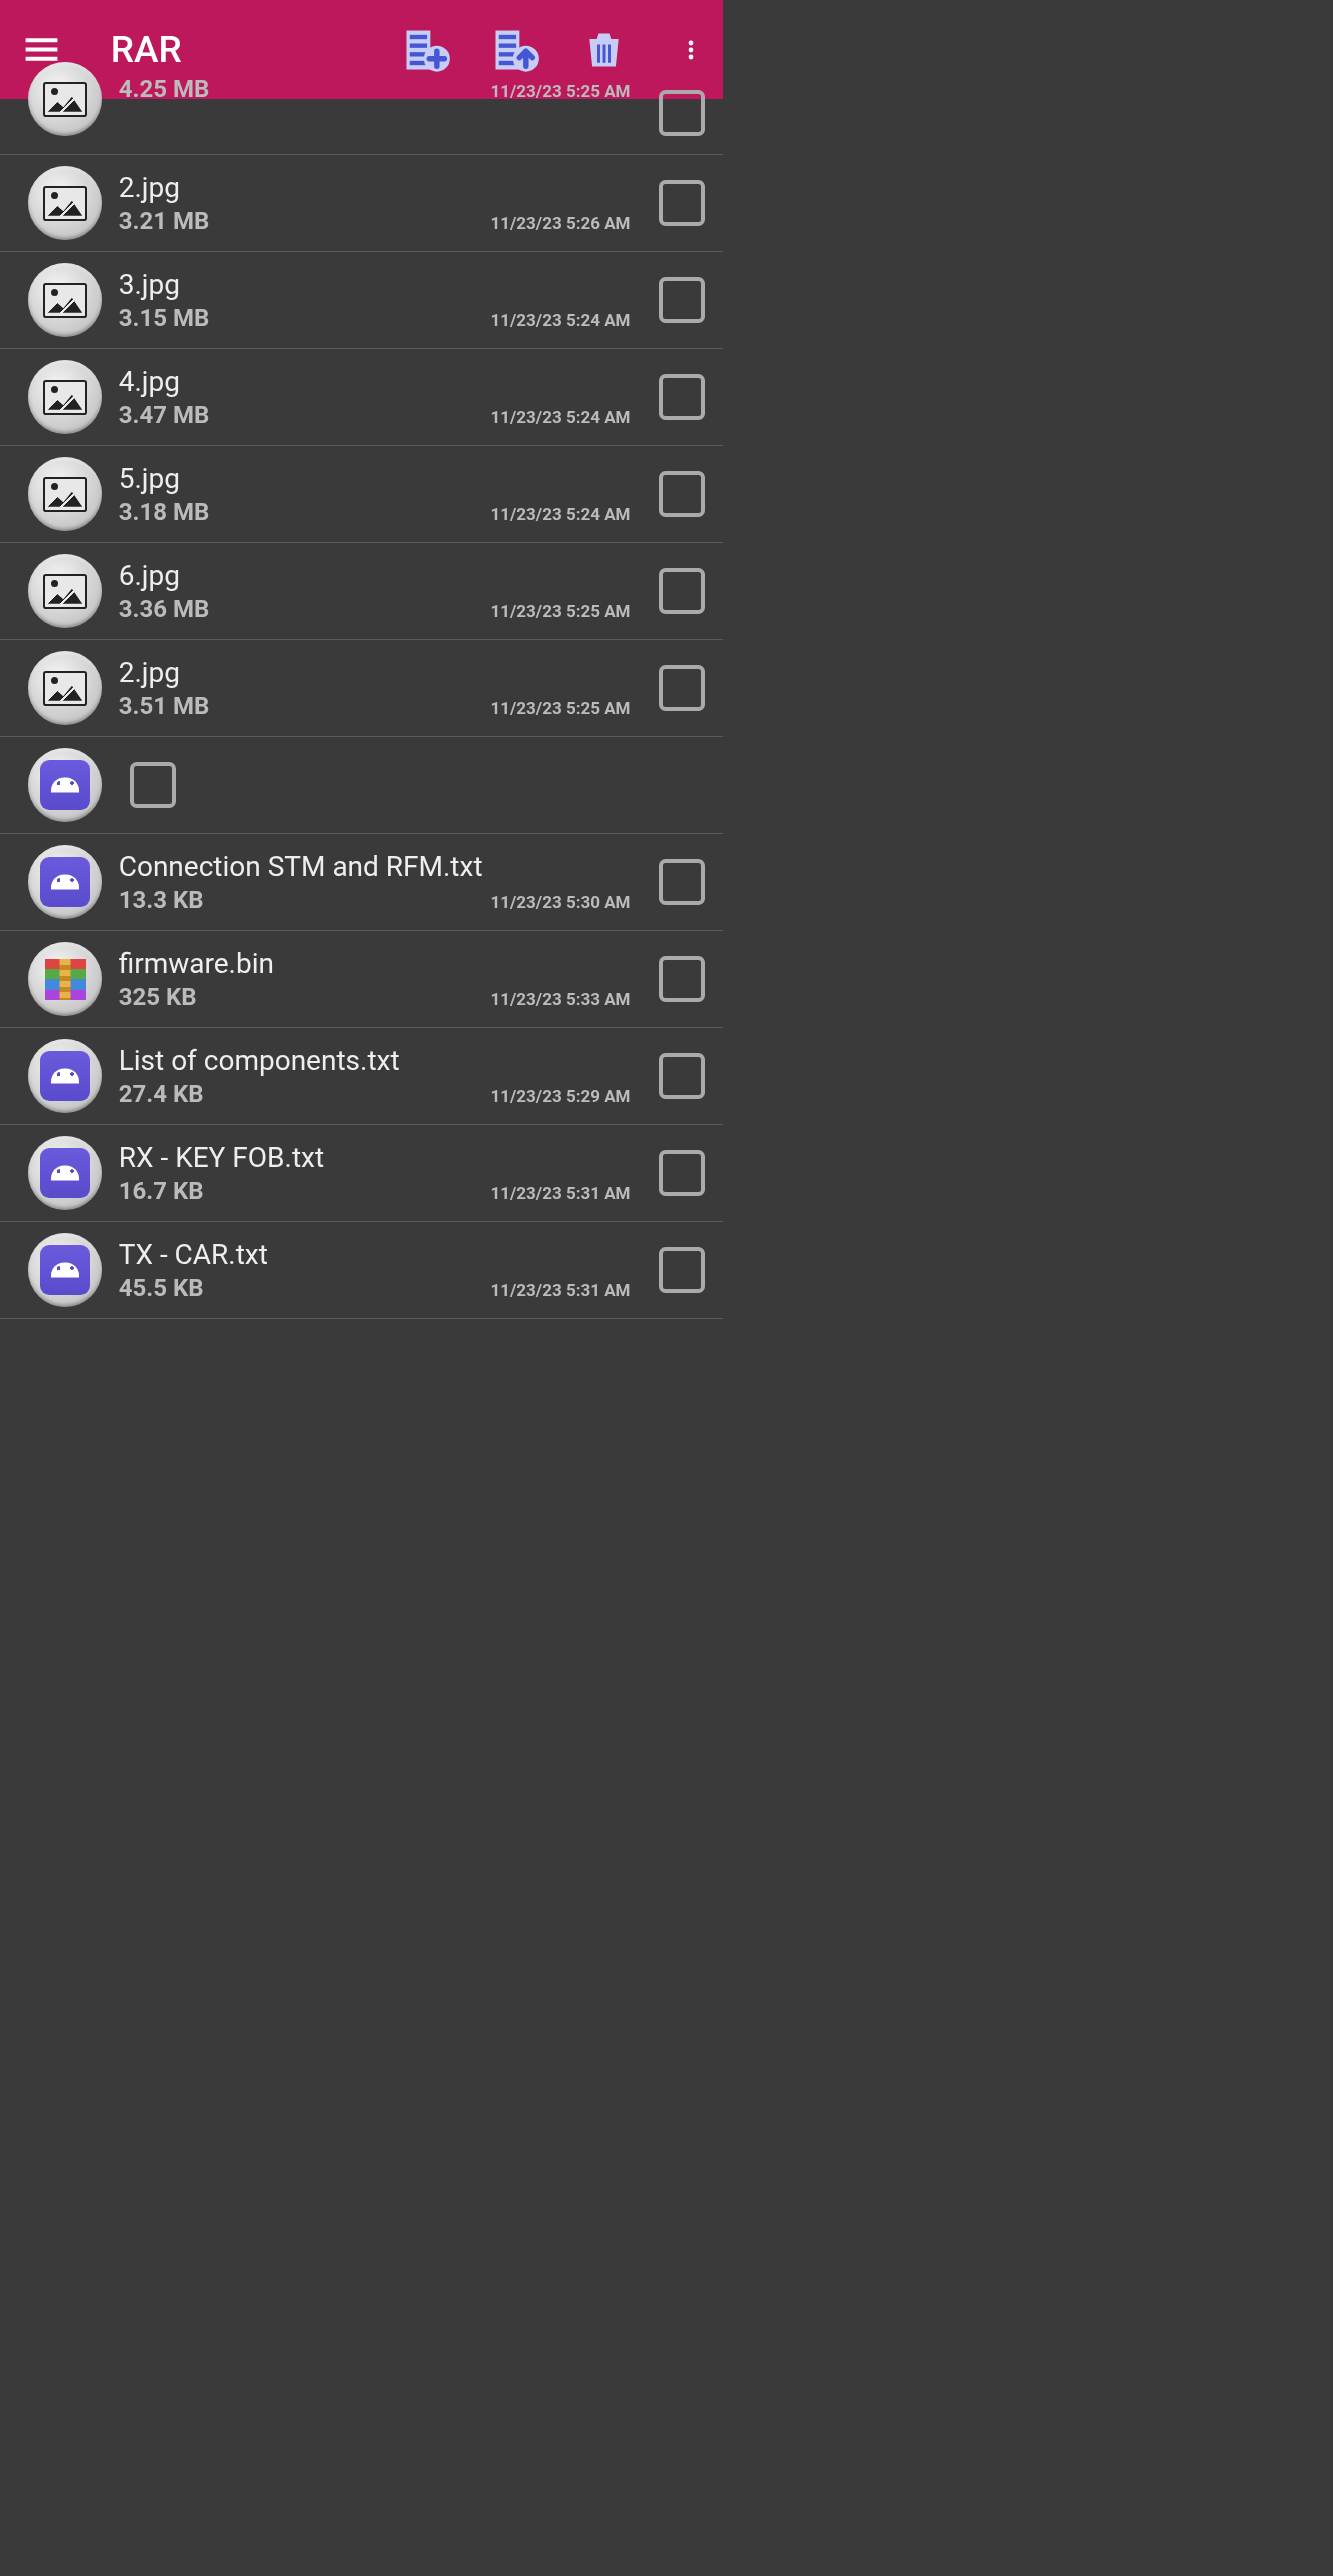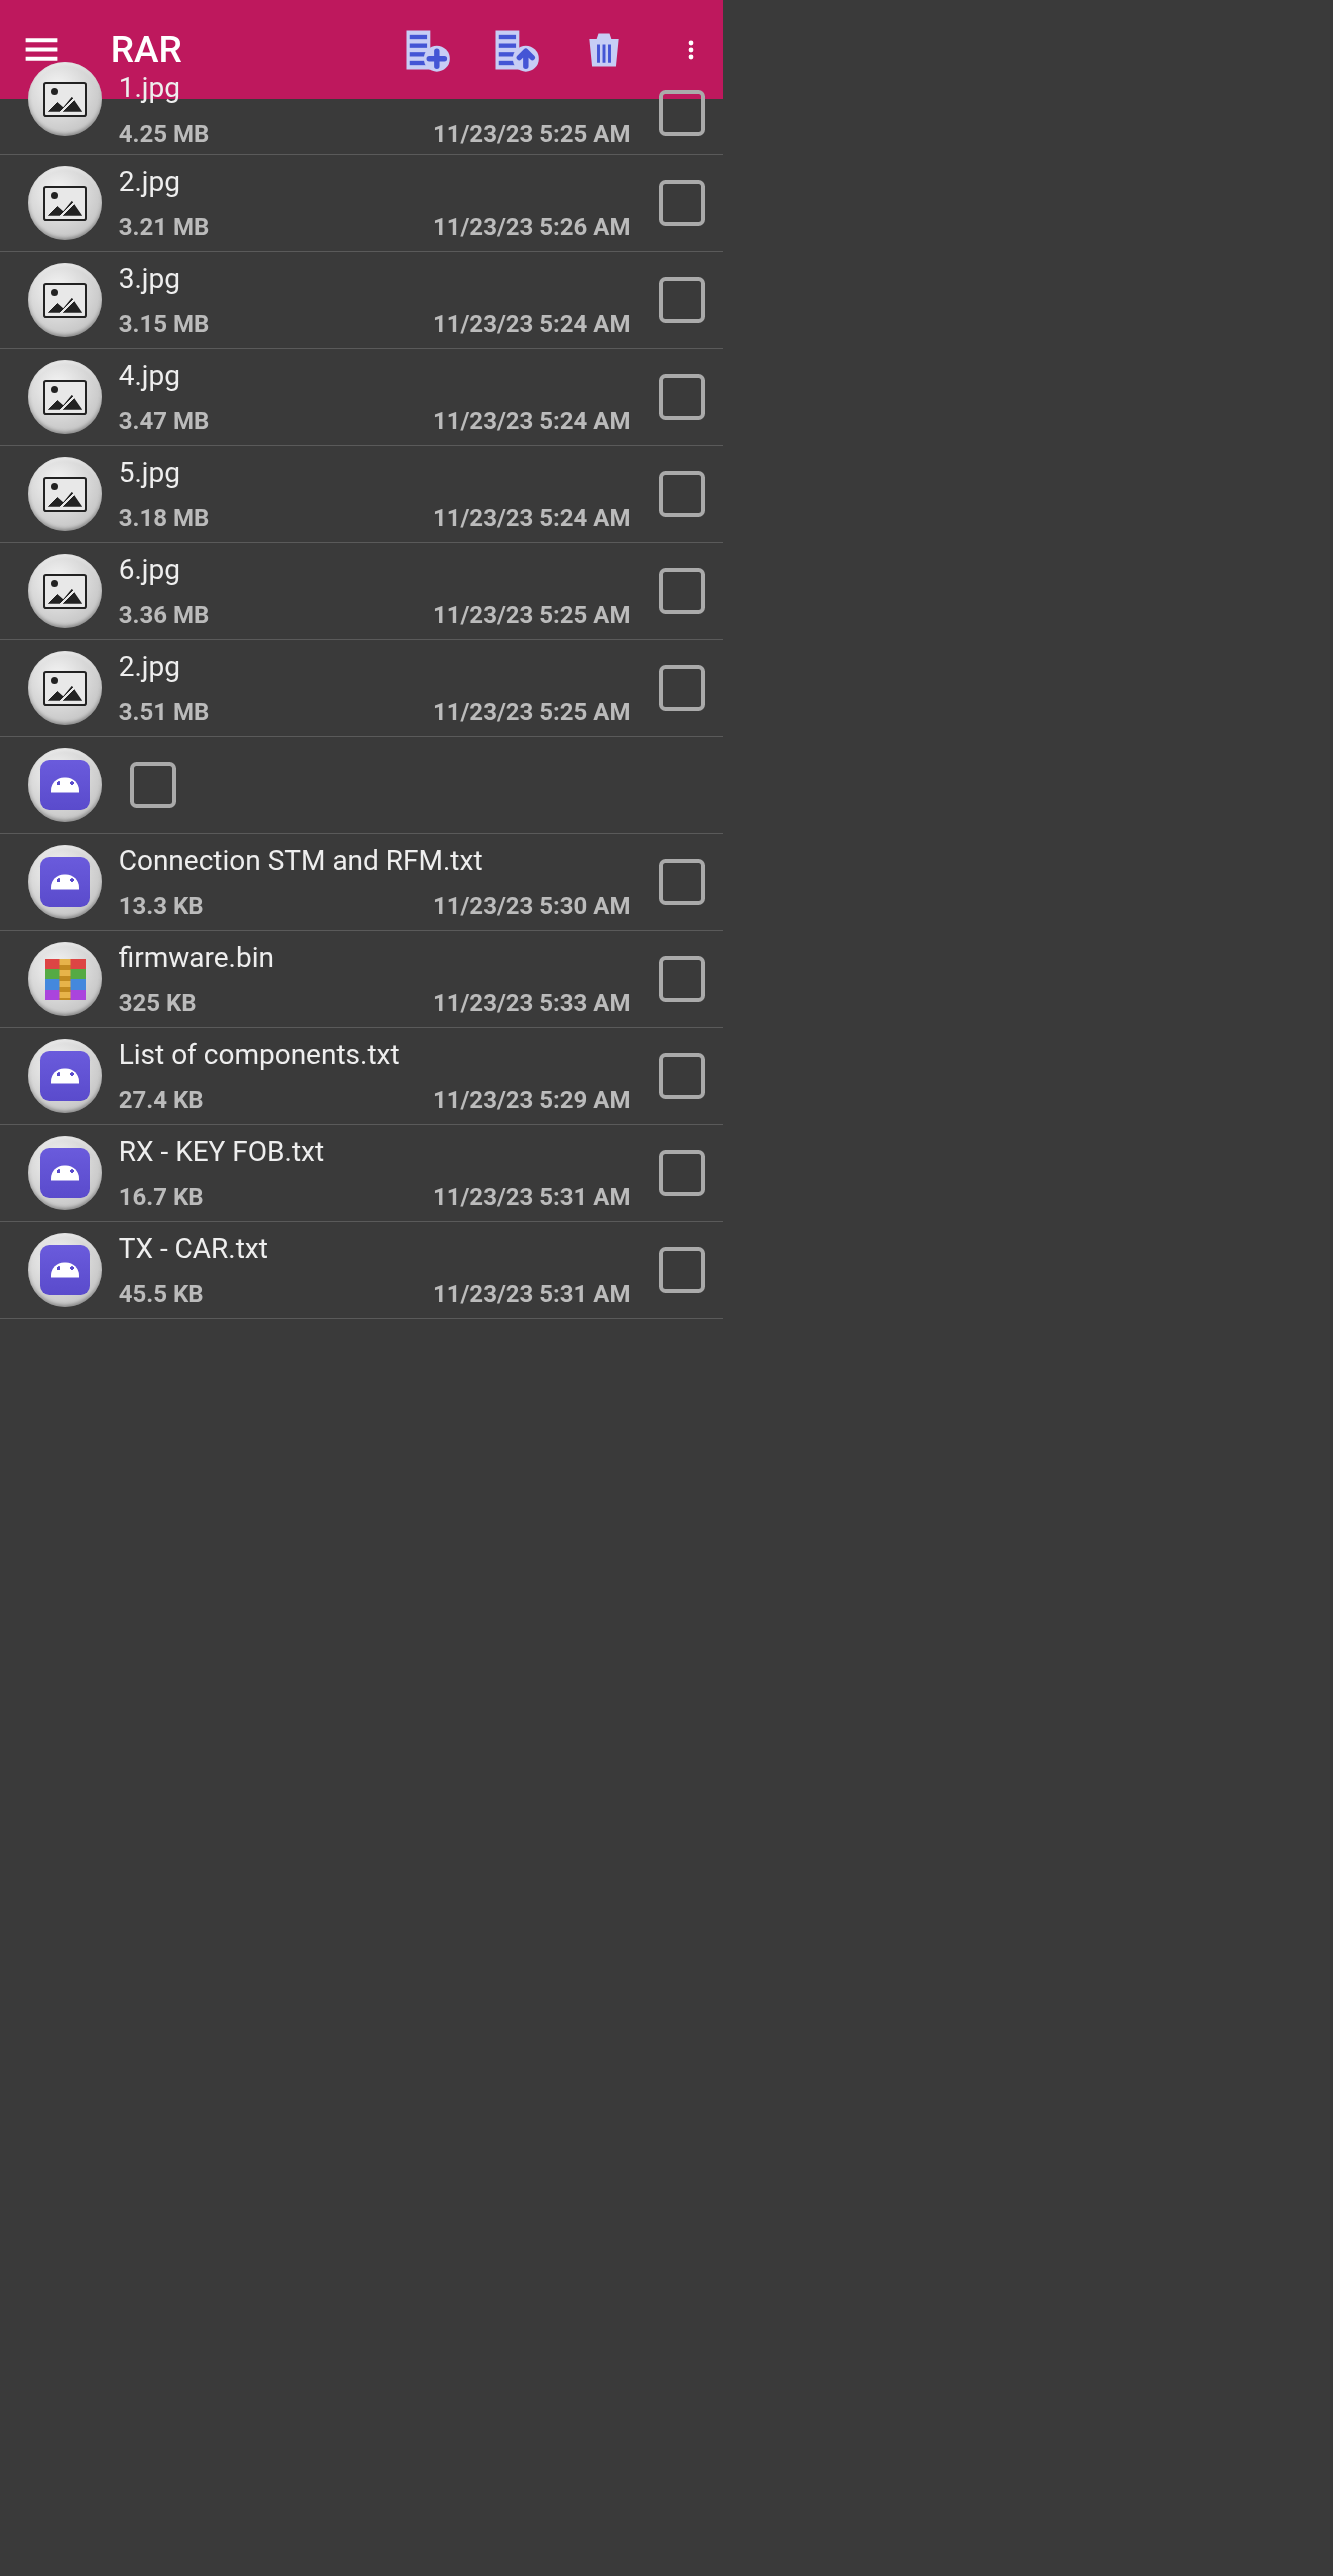--- a/index.html
+++ b/index.html
@@ -83,24 +83,23 @@
     justify-content: space-between;
     align-items: baseline;
     margin-top: 3.7px;
     font-weight: bold;
   }
   .file-size {
     font-size: 24px;
     color: #bbb;
   }
   .file-date {
-    font-size: 24px;
+    font-size: 17px;
     color: #bbb;
     margin-left: 18.5px;
-    margin-top: 12px;
   }
   .file-check {
     width: 46px;
     height: 46px;
     border: 4.6px solid #aaa;
     border-radius: 6.5px;
     margin-left: 28px;
     flex-shrink: 0;
     cursor: pointer;
   }
@@ -190,21 +189,20 @@
     </div>
   </div>
 </div>
 
 <div class="file-list" id="file-list">
     <div class="file-row first-partial">
       <div class="file-icon">
         <div class="img-pict"></div>
       </div>
       <div class="file-info">
-        <div class="file-name">1.jpg</div>
         <div class="file-sub">
           <div class="file-size">4.25 MB</div>
           <div class="file-date">11/23/23 5:25 AM</div>
         </div>
       </div>
       <div class="file-check"></div>
     </div>
     <div class="file-row">
       <div class="file-icon">
         <div class="img-pict"></div>

